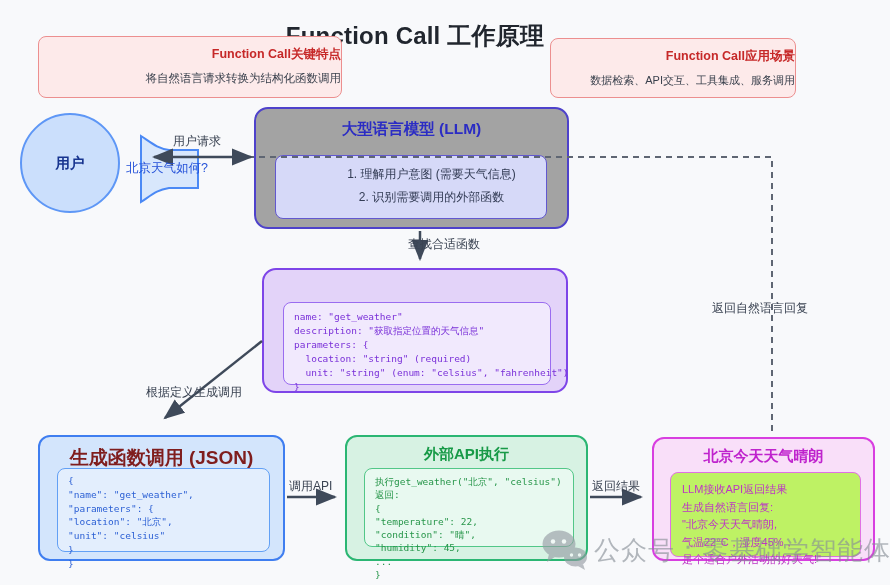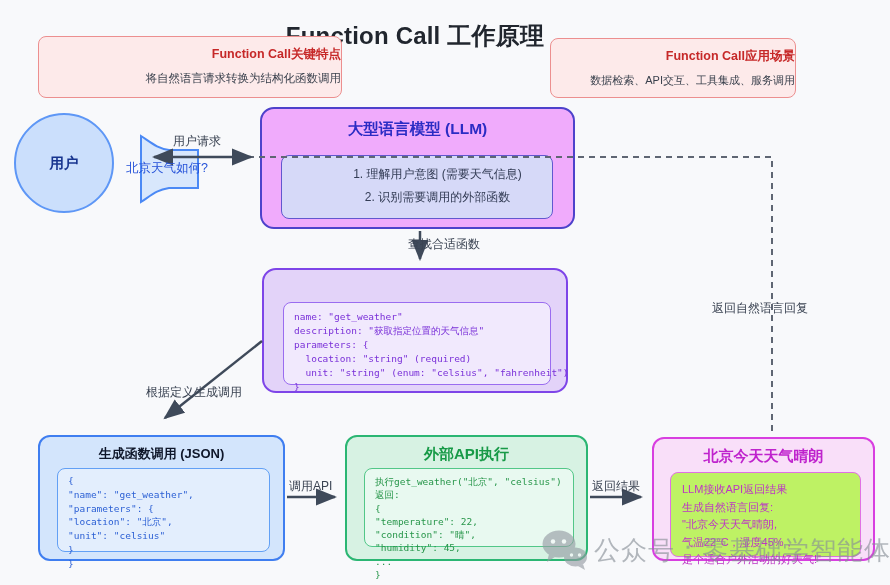--- a/index.html
+++ b/index.html
@@ -23,49 +23,49 @@
     text-align:right;color:#3a414d;
   }
   .note .note-title{font-size:12.5px;font-weight:bold;color:#c62828;margin-top:9px;}
   .note .note-body{font-size:11.5px;margin-top:8px;color:#3a414d;}
   .note-left{left:38px;top:36px;width:304px;height:62px;}
   .note-right{left:550px;top:38px;width:246px;height:60px;}
   .note-right .note-body{font-size:11px;}
 
   
   .user-circle{
-    left:14px;top:113px;width:100px;height:100px;border-radius:50%;
+    left:20px;top:113px;width:100px;height:100px;border-radius:50%;
     background:#cbdffc;border:2px solid #5e97f6;
     display:flex;align-items:center;justify-content:center;
     font-size:14.5px;font-weight:bold;color:#17348f;
   }
 
   
   .node{border-radius:14px;}
   .node-title{text-align:center;font-weight:bold;}
   .inner{position:absolute;border-radius:8px;box-sizing:border-box;overflow:visible;padding-left:41px;}
   .code{font-family:"DejaVu Sans Mono","Liberation Mono",monospace;text-align:left;}
 
   
-  .llm-node{left:260px;top:107px;width:315px;height:122px;background:#f0abfc;border:2.5px solid #4e42cb;}
+  .llm-node{left:254px;top:107px;width:315px;height:122px;background:#a3a3a3;border:2.5px solid #4e42cb;}
   .llm-node .node-title{margin-top:10px;font-size:15.5px;color:#2b2cc4;}
   .llm-inner{left:19px;top:46px;width:272px;height:64px;background:#d6d9f8;border:1.5px solid #6258cf;
     font-size:12px;color:#333c55;text-align:center;padding-top:7px;}
   .llm-inner div{line-height:23px;}
 
   
   .fndef-node{left:262px;top:268px;width:306px;height:125px;background:#e3d3f9;border:2.5px solid #7e45e8;}
   .fndef-node .node-title{margin-top:9px;font-size:15px;color:#6d28c9;}
   .fndef-inner{left:19px;top:32px;width:268px;height:83px;background:#f1e9fd;border:1.5px solid #9a6cf0;
     font-size:9.5px;color:#7a30d8;padding:7px 10px 0 10px;}
   .fndef-inner div{line-height:14px;white-space:pre;}
 
   
   .json-node{left:38px;top:435px;width:247px;height:126px;background:#d3e5fc;border:2.5px solid #3f7ef0;border-radius:12px;}
-  .json-node .node-title{margin-top:8px;font-size:13px;color:#0f172a;}
+  .json-node .node-title{margin-top:8px;font-size:19px;color:#7f1d1d;}
   .json-inner{left:17px;top:31px;width:213px;height:84px;background:#e3eefd;border:1.5px solid #62a0f5;
     font-size:9.5px;color:#2b5fd4;padding:5px 10px 0 10px;}
   .json-inner div{line-height:13.8px;white-space:pre;}
 
   
   .api-node{left:345px;top:435px;width:243px;height:126px;background:#d7f2e3;border:2.5px solid #2bb673;border-radius:12px;}
   .api-node .node-title{margin-top:8px;font-size:15px;color:#179a47;}
   .api-inner{left:17px;top:31px;width:210px;height:79px;background:#e8f9f0;border:1.5px solid #52c788;
     font-size:9.5px;color:#27964a;padding:6px 10px 0 10px;}
   .api-inner div{line-height:13.3px;white-space:pre;}

